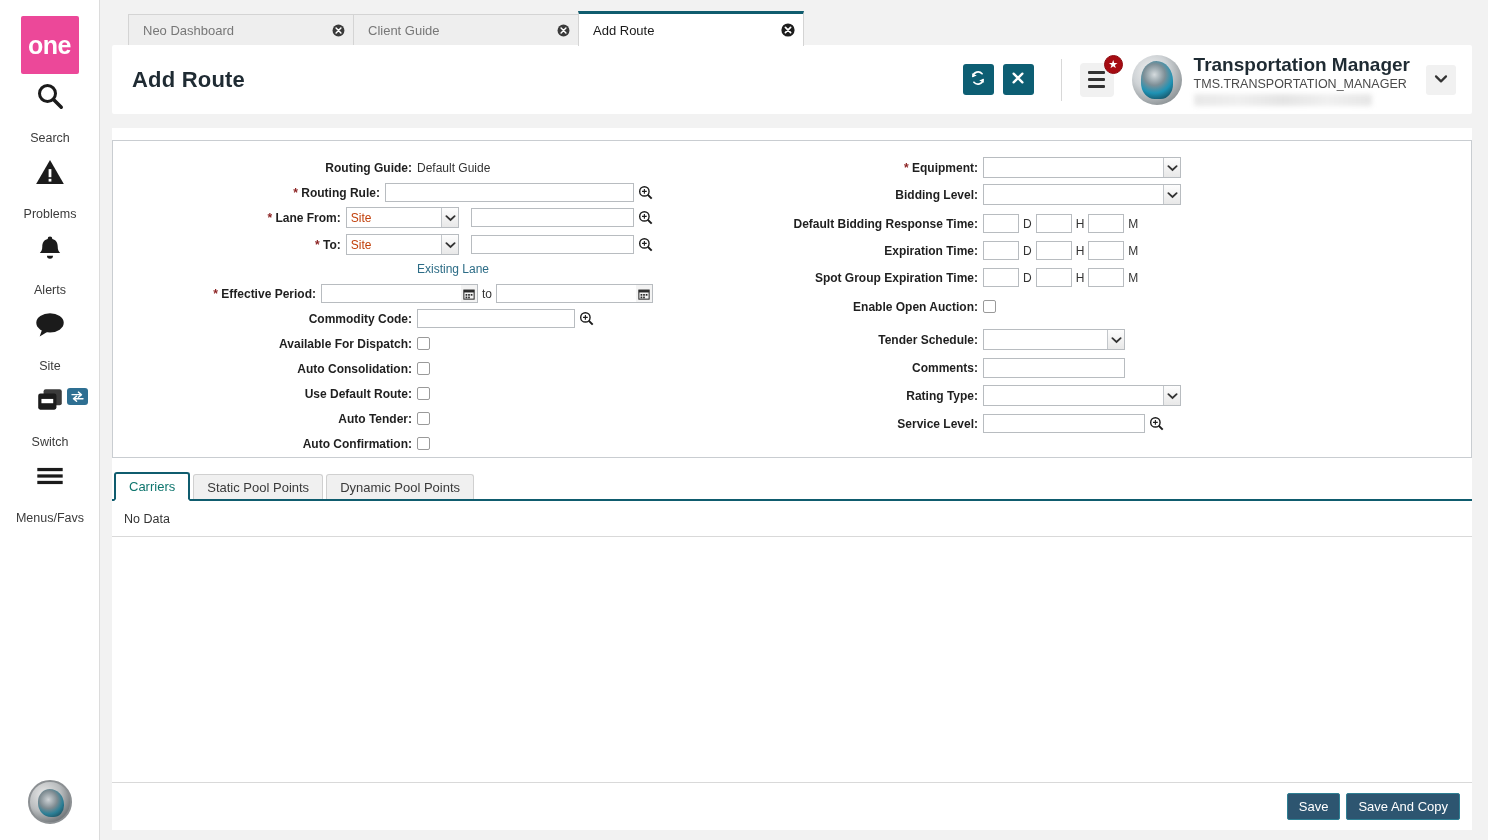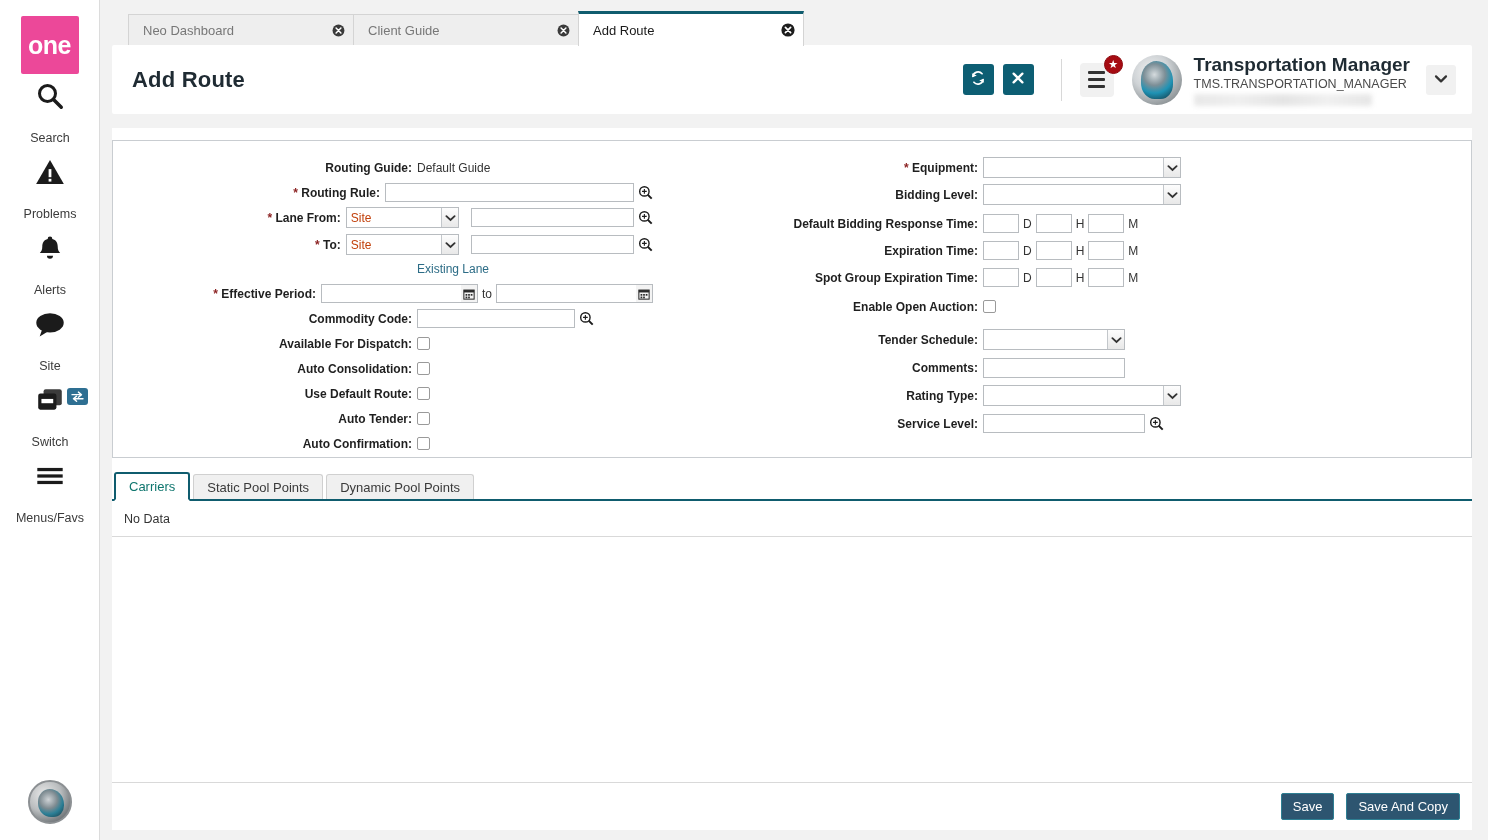--- a/index.html
+++ b/index.html
@@ -228,21 +228,21 @@
   }
   .nodata-bar {
     height: 36px; display: flex; align-items: center;
     padding-left: 12px; border-bottom: 1px solid #d9d9d9;
     font-size: 12.5px; color: #333;
   }
   .grid-body { flex: 1 1 auto; background: #fff; }
   .btnbar {
     border-top: 1px solid #d9d9d9;
     height: 48px; display: flex; align-items: center; justify-content: flex-end;
-    padding-right: 12px; gap: 12px;
+    padding-right: 12px; gap: 6px;
   }
   .btn-primary {
     background: #2d5570; border: 1px solid #2e7f93; color: #fff;
     font-size: 13px; padding: 5px 11px; border-radius: 2px; cursor: pointer;
     font-family: "Liberation Sans", sans-serif;
   }
 </style>
 </head>
 <body>
 

